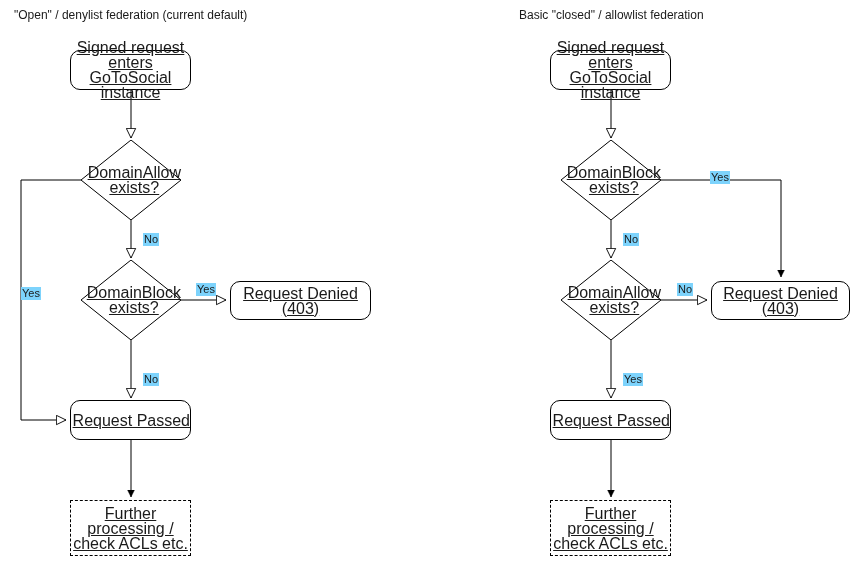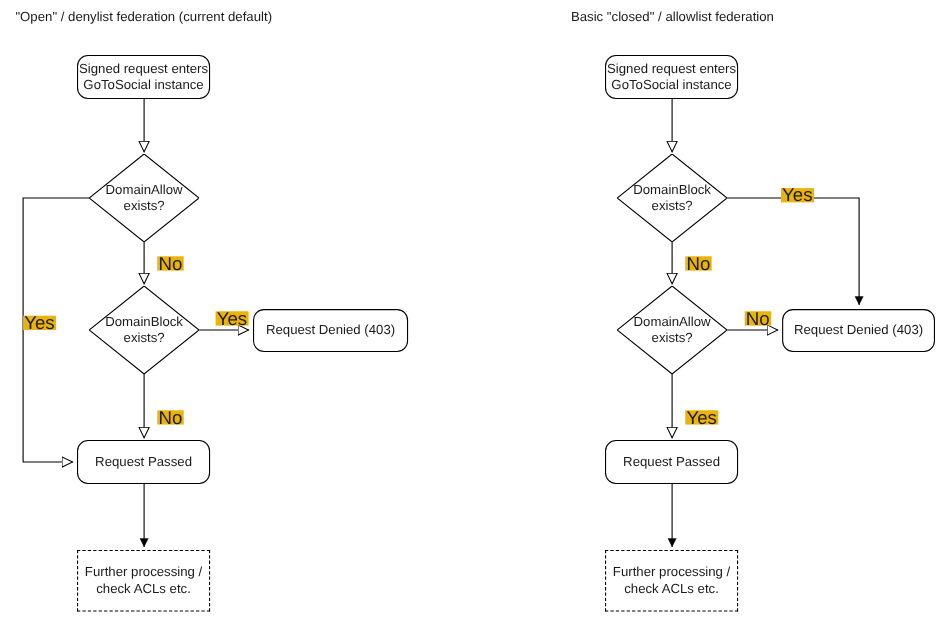--- a/index.html
+++ b/index.html
@@ -28,26 +28,27 @@
     top: 0;
     width: 851px;
     height: 561px;
     overflow: visible;
   }
   .node {
     position: absolute;
     box-sizing: border-box;
     display: flex;
     align-items: center;
-    justify-content: center;
+    justify-content: flex-end;
     text-align: center;
-    font-size: 12px;
+    font-size: 16px;
     line-height: 15px;
     color: #1a1a1a;
     background: #ffffff;
+    text-decoration: underline;
   }
   .node.rounded {
     border: 1px solid #000000;
     border-radius: 10px;
   }
   .node.dashed {
     border: 1px dashed #000000;
     border-radius: 0;
   }
   .node.diamond {
@@ -68,24 +69,24 @@
   }
   .chart-title {
     position: absolute;
     font-size: 12px;
     line-height: 15px;
     color: #1a1a1a;
     white-space: nowrap;
   }
   .edge-label {
     position: absolute;
-    font-size: 17px;
+    font-size: 11px;
     line-height: 13px;
     color: #1a1a1a;
-    background: #eab308;
+    background: #7dd3fc;
     padding: 0 1px;
     white-space: nowrap;
   }
 </style>
 </head>
 <body>
 
 <div class="canvas">
 
   <svg class="edges" viewBox="0 0 851 561" width="851" height="561" xmlns="http://www.w3.org/2000/svg">

